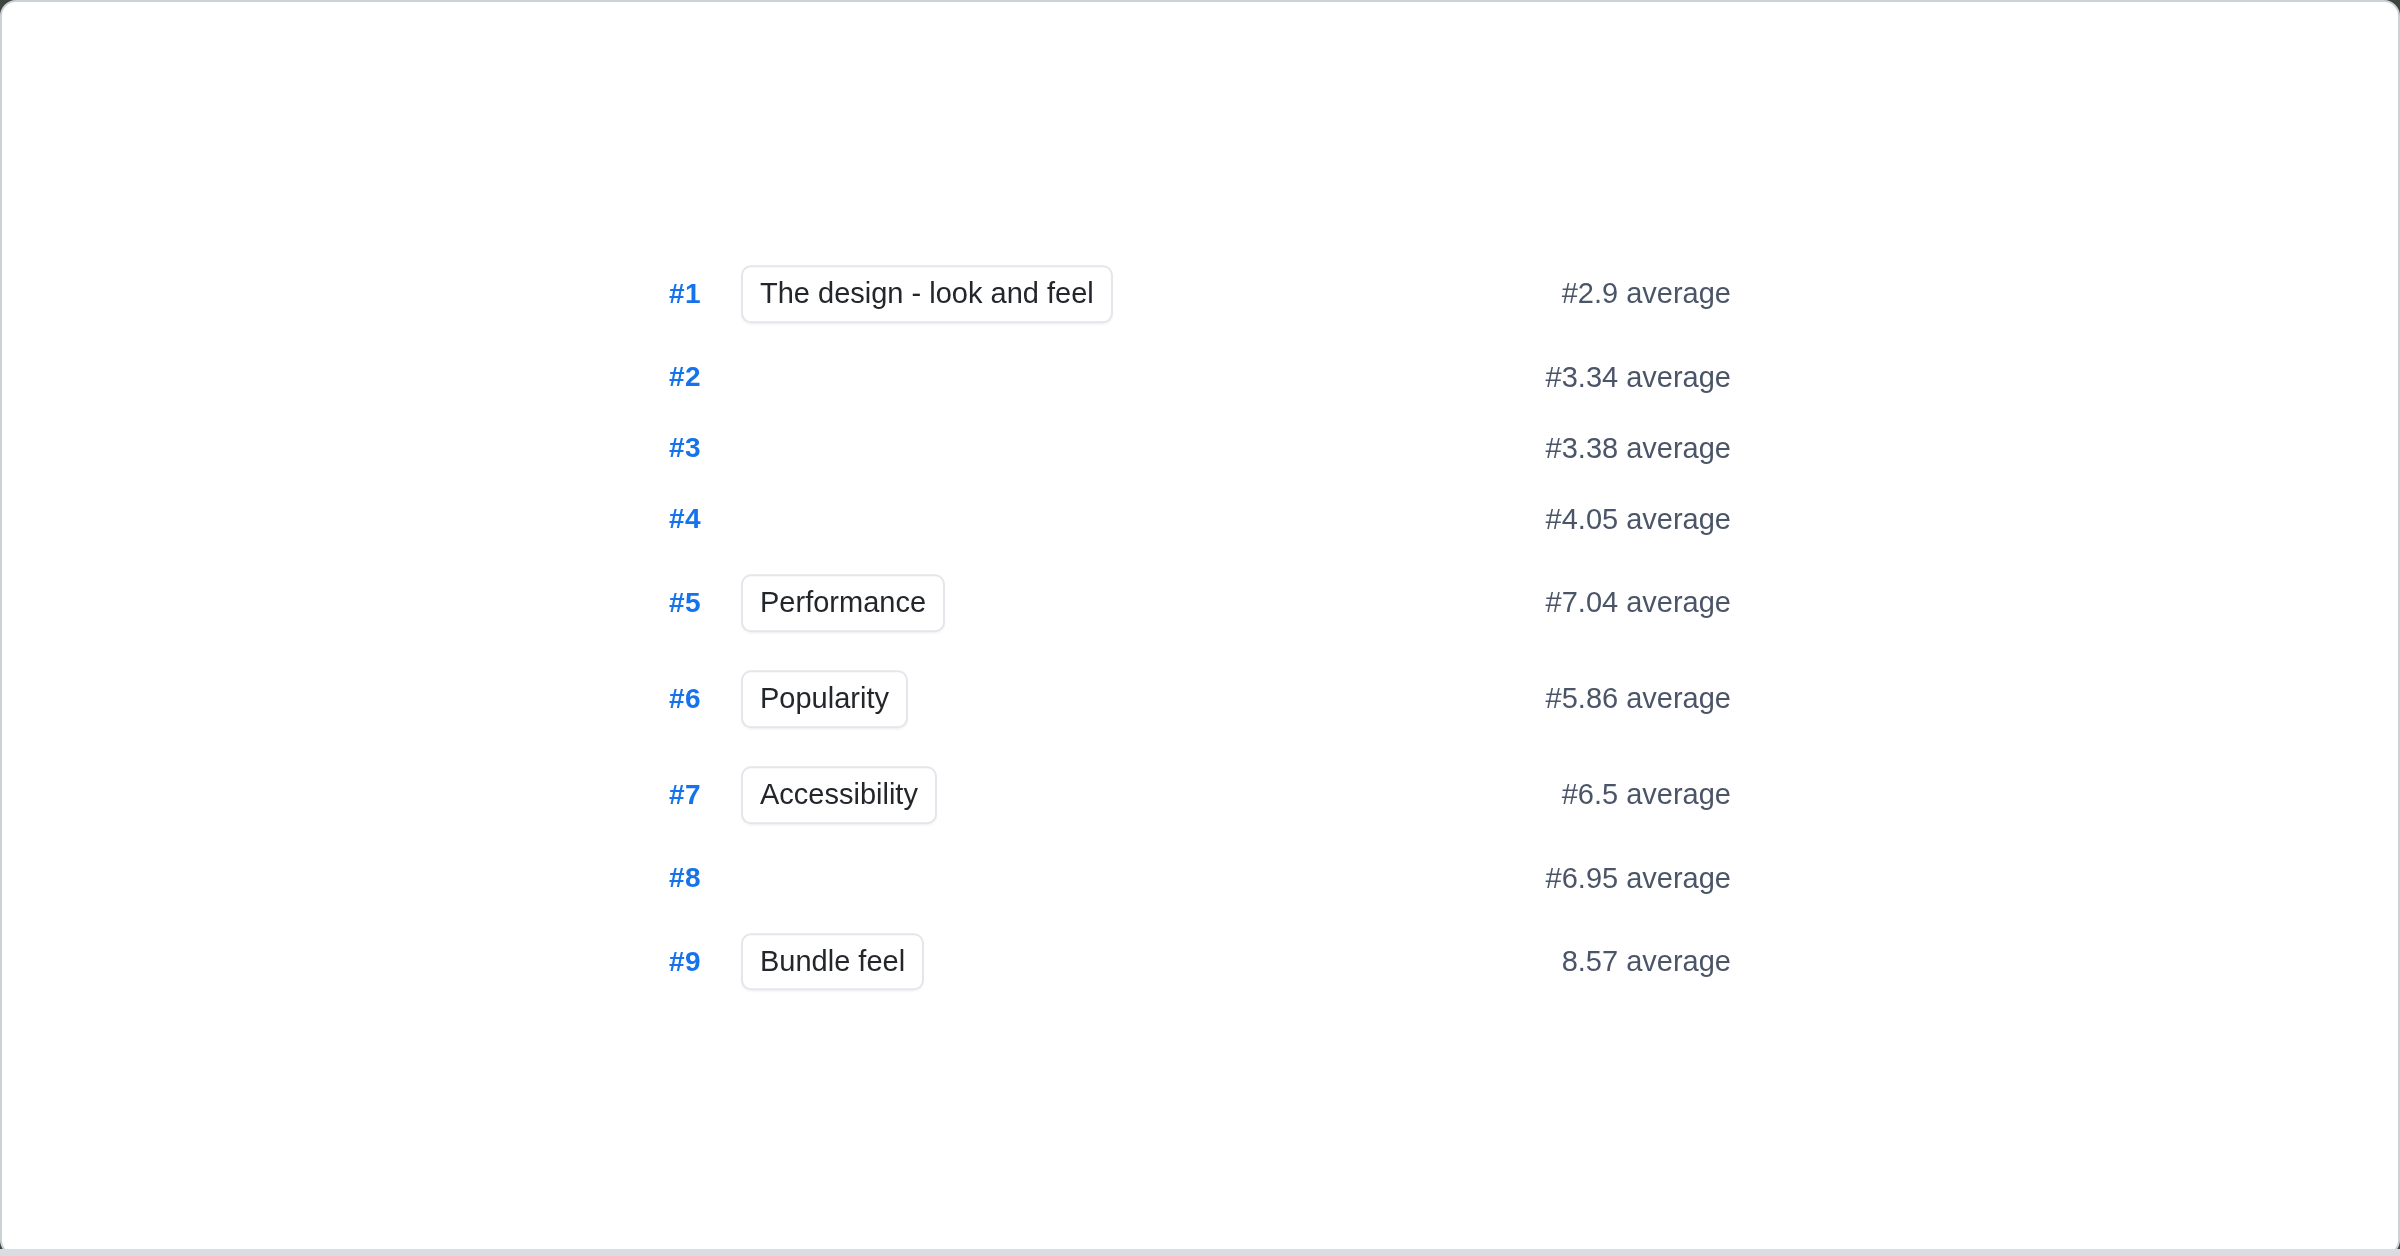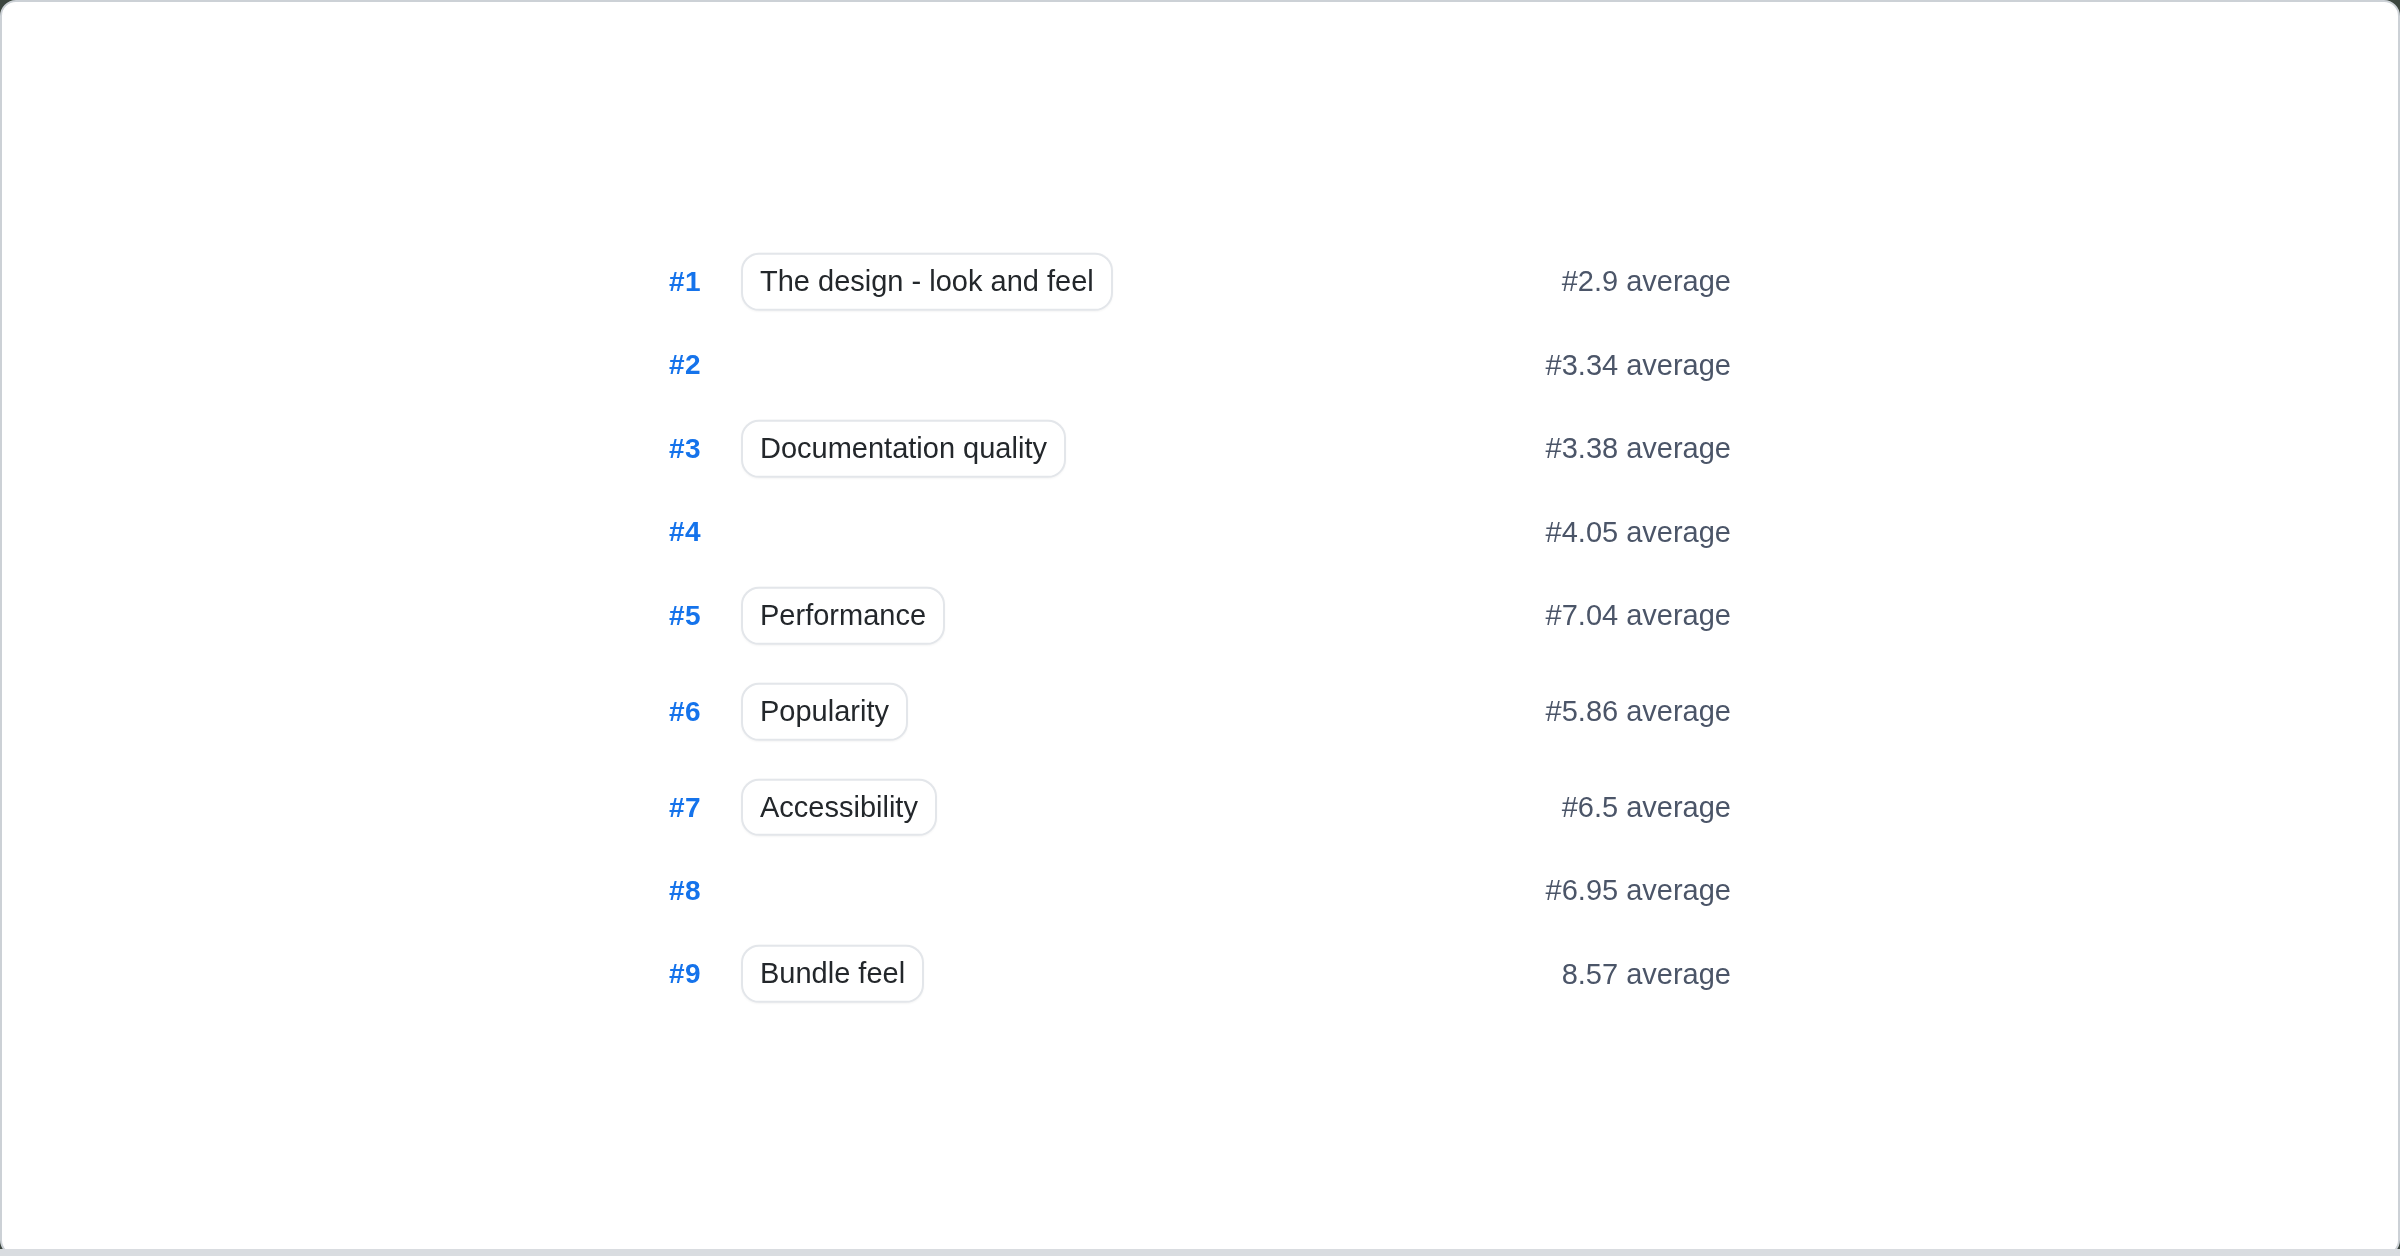--- a/index.html
+++ b/index.html
@@ -42,21 +42,21 @@
     font-size: 28px;
     font-weight: 700;
     color: var(--accent, #1573eb);
     letter-spacing: 0.5px;
   }
   .chip {
     display: inline-block;
     box-sizing: border-box;
     background: #ffffff;
     border: 2px solid var(--chip-border, #e3e6ea);
-    border-radius: 18px;
+    border-radius: 10px;
     padding: 11px 17px;
     font-size: 29px;
     line-height: 1.1;
     color: var(--label-color, #23272b);
     box-shadow: 0 1px 2px rgba(0,0,0,0.04);
     white-space: nowrap;
   }
   .avg {
     margin-left: auto;
     font-size: 29px;
@@ -76,21 +76,20 @@
       <span class="avg">#2.9 average</span>
     </div>
 
     <div class="row">
       <span class="rank">#2</span>
       <span class="avg">#3.34 average</span>
     </div>
 
     <div class="row">
       <span class="rank">#3</span>
-      <span class="chip">Documentation quality</span>
       <span class="avg">#3.38 average</span>
     </div>
 
     <div class="row">
       <span class="rank">#4</span>
       <span class="avg">#4.05 average</span>
     </div>
 
     <div class="row">
       <span class="rank">#5</span>

